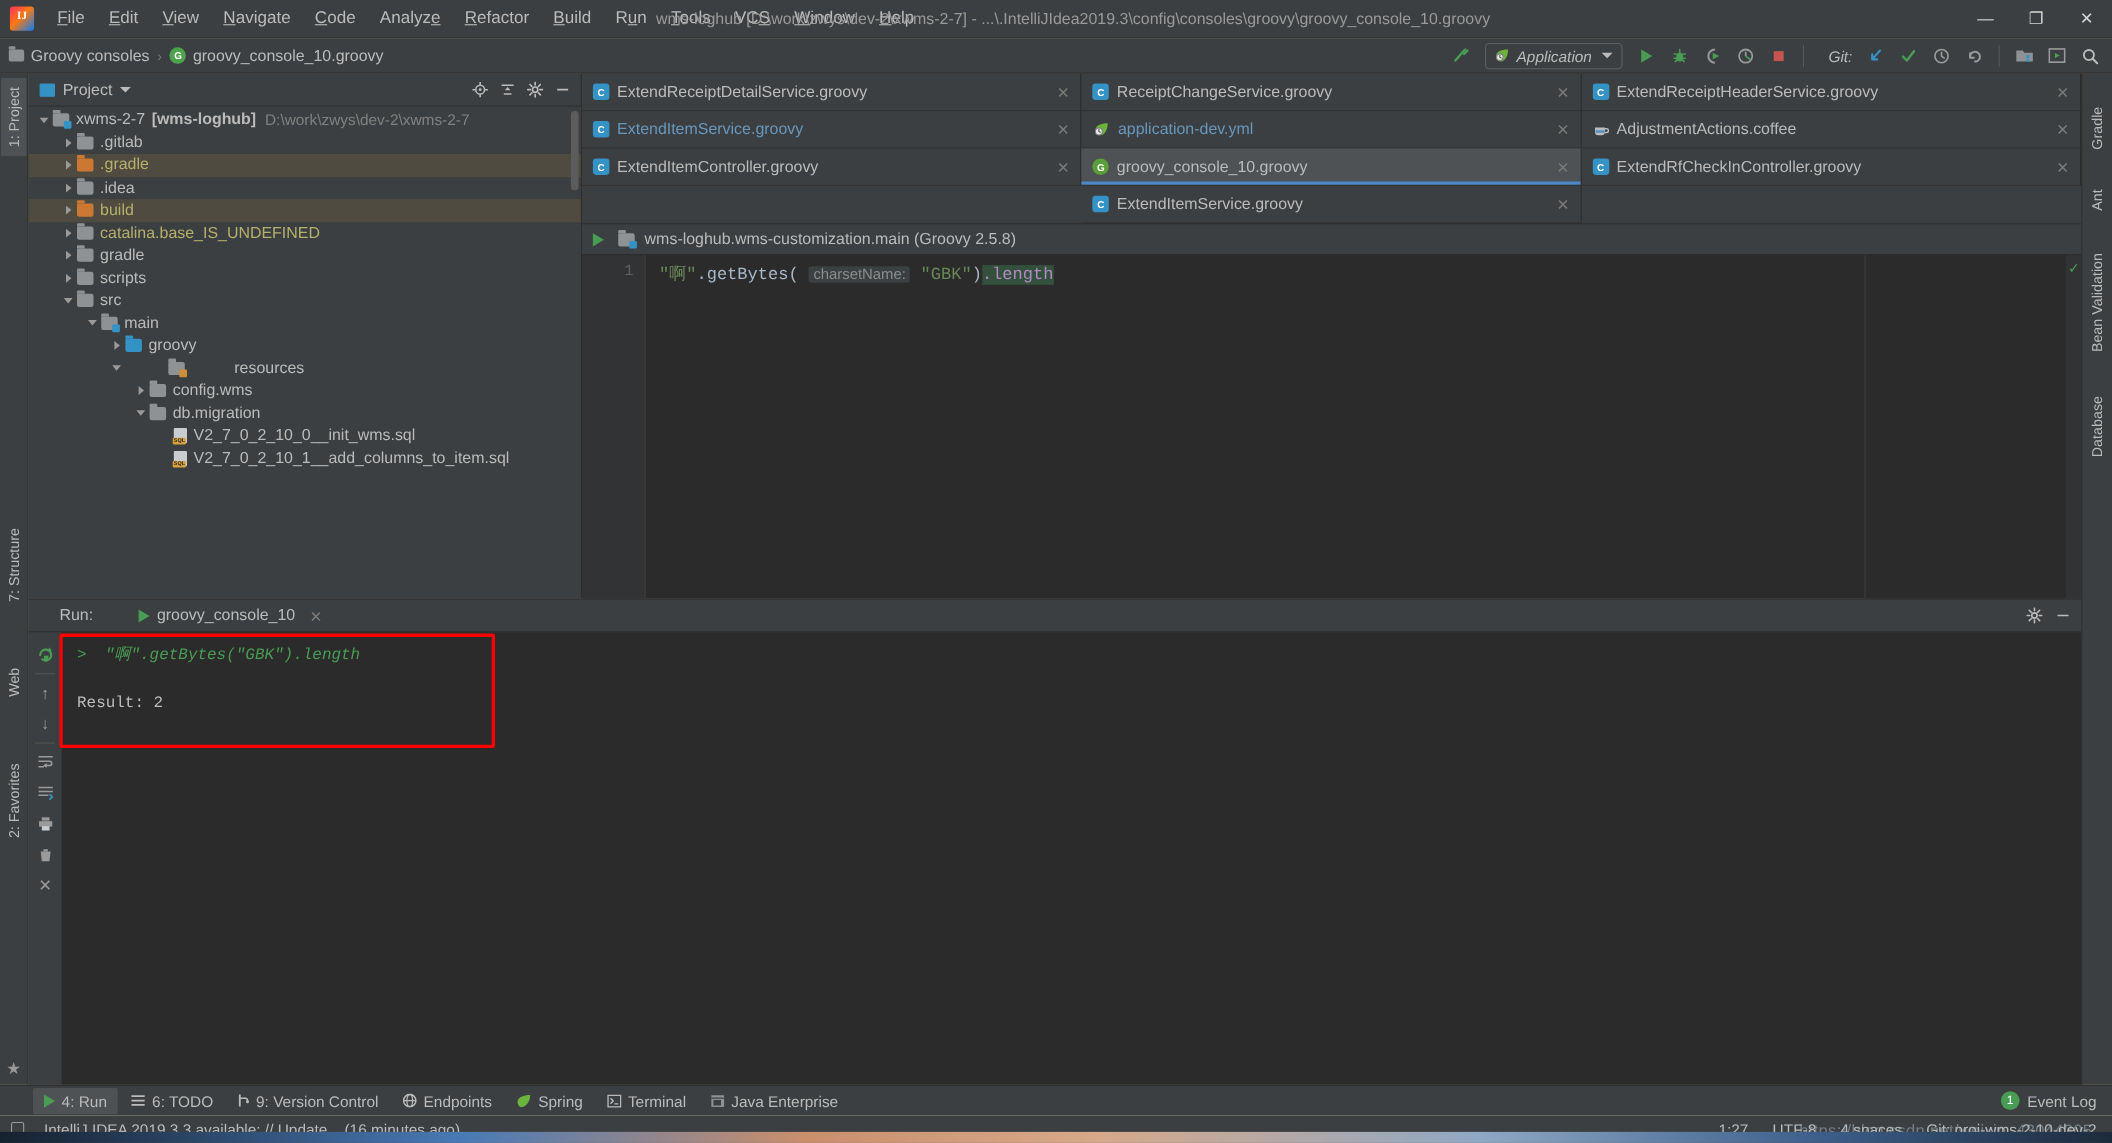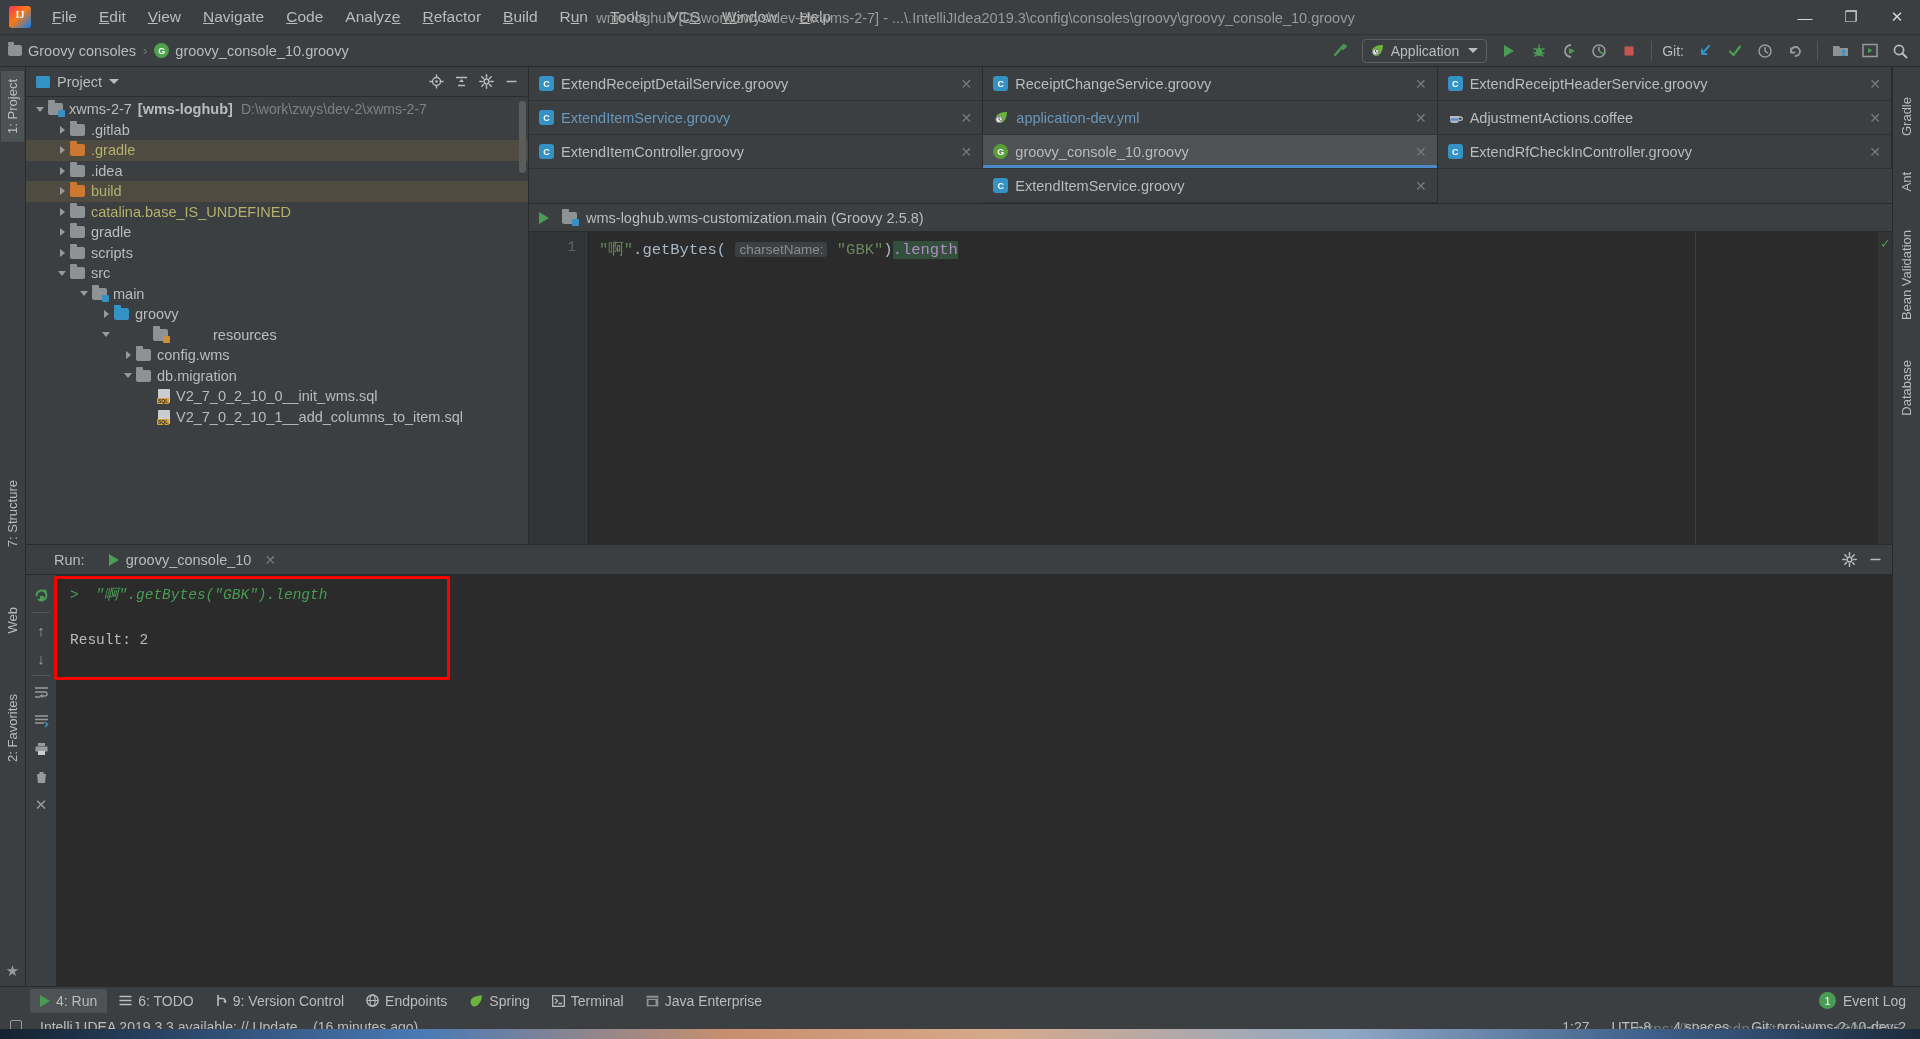--- a/index.html
+++ b/index.html
@@ -81,21 +81,21 @@
     content:""; position:absolute; left:0; top:-3px; width:6px; height:3px;
     background:#8e9294; border-radius:1px 1px 0 0;
   }
   .groovy-ico {
     width: 15px; height: 15px; border-radius: 50%;
     background: #4ea24e; color: #fff; font-size: 9px; font-weight: bold;
     display: inline-flex; align-items: center; justify-content: center;
     margin-right: 6px; flex: 0 0 auto;
   }
   .tb-right {
-    margin-left: auto; display: flex; align-items: center; gap: 2px;
+    margin-left: auto; display: flex; align-items: center; gap: 2px; font-style: italic;
   }
   .tb-icon {
     width: 28px; height: 26px; display: flex;
     align-items: center; justify-content: center;
     border-radius: 3px; flex: 0 0 auto;
   }
   .runcfg {
     display: flex; align-items: center; gap: 6px;
     border: 1px solid #5e6060; border-radius: 4px;
     padding: 2px 8px 2px 7px; height: 24px;
@@ -103,21 +103,21 @@
   }
   .spring-leaf {
     width: 15px; height: 13px; position: relative; flex: 0 0 auto;
   }
   .caret-dn {
     width: 0; height: 0; border-left: 5px solid transparent;
     border-right: 5px solid transparent; border-top: 5px solid #bbbbbb;
     margin-left: 3px;
   }
   .tb-sep { width: 1px; height: 20px; background: #565656; margin: 0 6px; }
-  .git-label { color: #bbbbbb; font-size: 14px; margin: 0 5px 0 2px; }
+  .git-label { color: #bbbbbb; font-size: 14px; margin: 0 5px 0 14px; }
 
   
   .body-row { flex: 1 1 auto; display: flex; min-height: 0; }
 
   
   .vstripe {
     width: 26px; background: #3c3f41; border-right: 1px solid #2b2b2b;
     display: flex; flex-direction: column; align-items: center;
     padding-top: 4px; flex: 0 0 auto;
   }
@@ -294,21 +294,21 @@
 
   
   .run-panel {
     flex: 1 1 auto; display: flex; flex-direction: column;
     background: #3c3f41; min-height: 0; border-top: 1px solid #2b2b2b;
   }
   .run-header {
     height: 30px; flex: 0 0 auto; display: flex; align-items: center;
     padding: 0 6px 0 28px; border-bottom: 1px solid #2b2b2b;
   }
-  .run-label { color: #bbbbbb; font-size: 14.5px; margin-right: 22px; }
+  .run-label { color: #bbbbbb; font-size: 14.5px; margin-right: 39px; }
   .run-tab {
     display: flex; align-items: center; gap: 7px;
     color: #bbbbbb; font-size: 14.5px; position: relative;
     padding: 5px 2px;
   }
   .run-tab:after {
     content:""; position: absolute; left: -2px; right: 16px; bottom: -5px;
     height: 2px; background: #9a9a9a;
   }
   .run-tab .tab-x { margin-left: 6px; padding-left: 0; }

